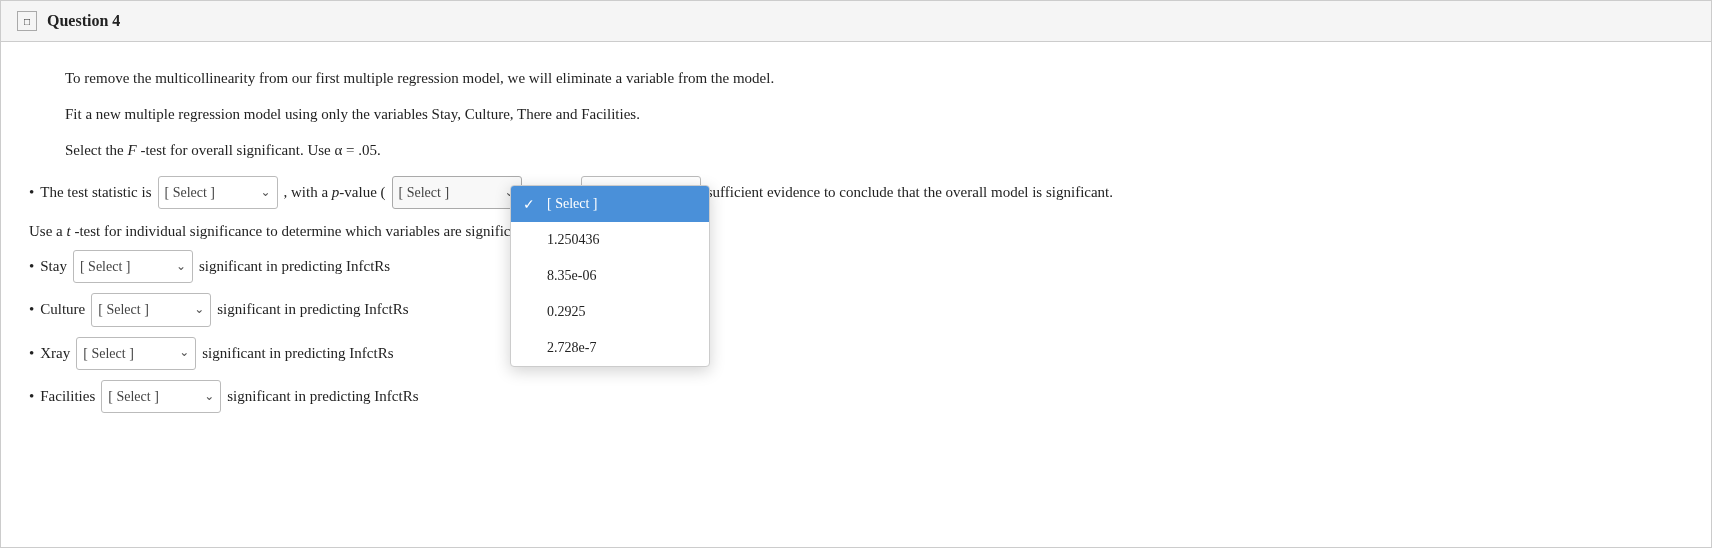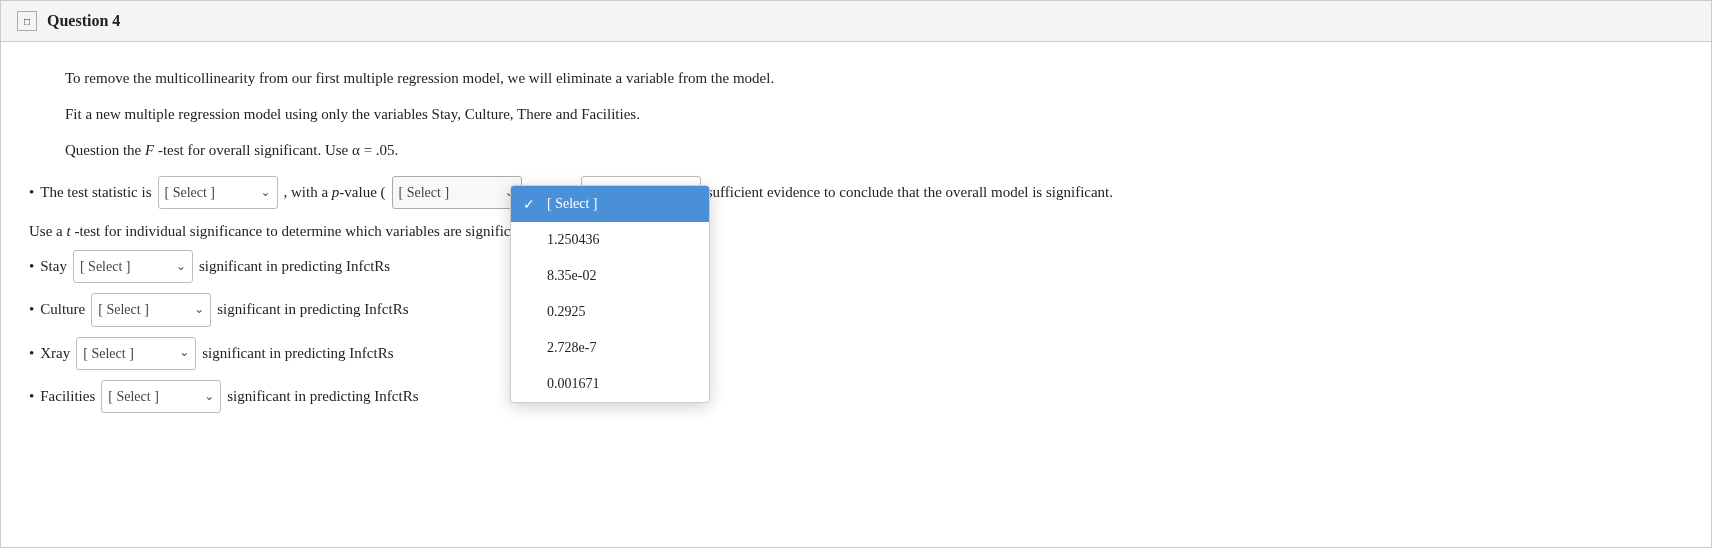--- a/index.html
+++ b/index.html
@@ -111,21 +111,21 @@
     <div class="question-icon">□</div>
     <span>Question 4</span>
   </div>
 
   <div class="question-body">
 
     <p>To remove the multicollinearity from our first multiple regression model, we will eliminate a variable from the model.</p>
     <p>Fit a new multiple regression model using only the variables Stay, Culture, There and Facilities.</p>
 
     <p>
-      <span>Question the</span>
+      <span>Select the</span>
       <em> F</em>
       <span>-test for overall significant.  Use α = .05.</span>
     </p>
 
     <div class="bullet-line" style="margin-top:14px;">
       <span>•</span>
       <span>The test statistic is</span>
 
       <div class="select-dropdown">
         <span class="select-label">[ Select ]</span>
@@ -199,26 +199,23 @@
 
   <div class="dropdown-overlay">
     <div class="dropdown-item selected">
       <span class="check-icon" style="display:inline;">✓</span>
       <span>[ Select ]</span>
     </div>
     <div class="dropdown-item">
       <span>1.250436</span>
     </div>
     <div class="dropdown-item">
-      <span>8.35e-02</span>
+      <span>8.35e-06</span>
     </div>
     <div class="dropdown-item">
       <span>0.2925</span>
     </div>
     <div class="dropdown-item">
       <span>2.728e-7</span>
     </div>
-    <div class="dropdown-item">
-      <span>0.001671</span>
-    </div>
   </div>
 
 </div>
 
 </body></html>

